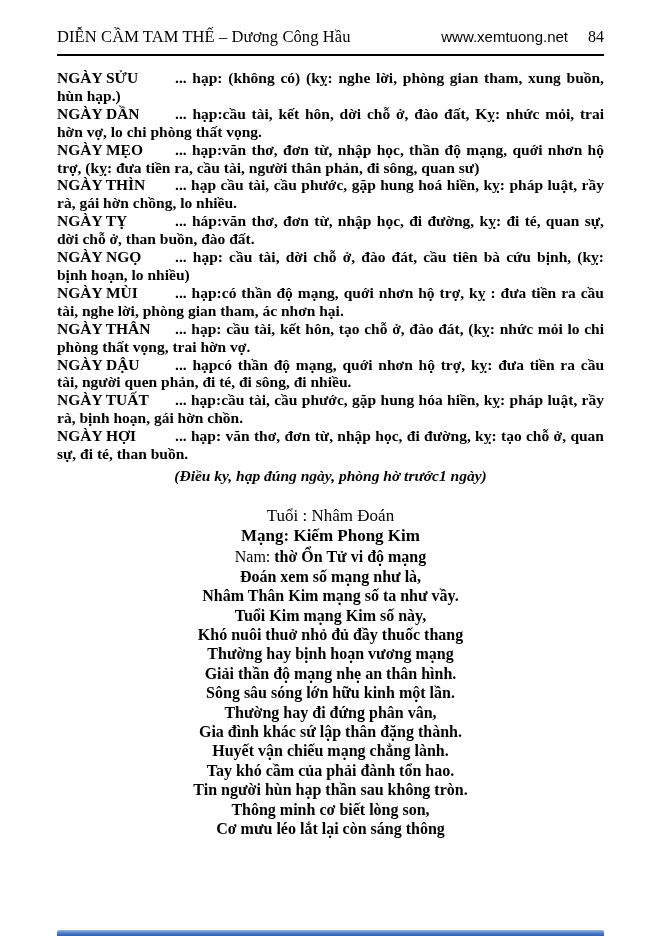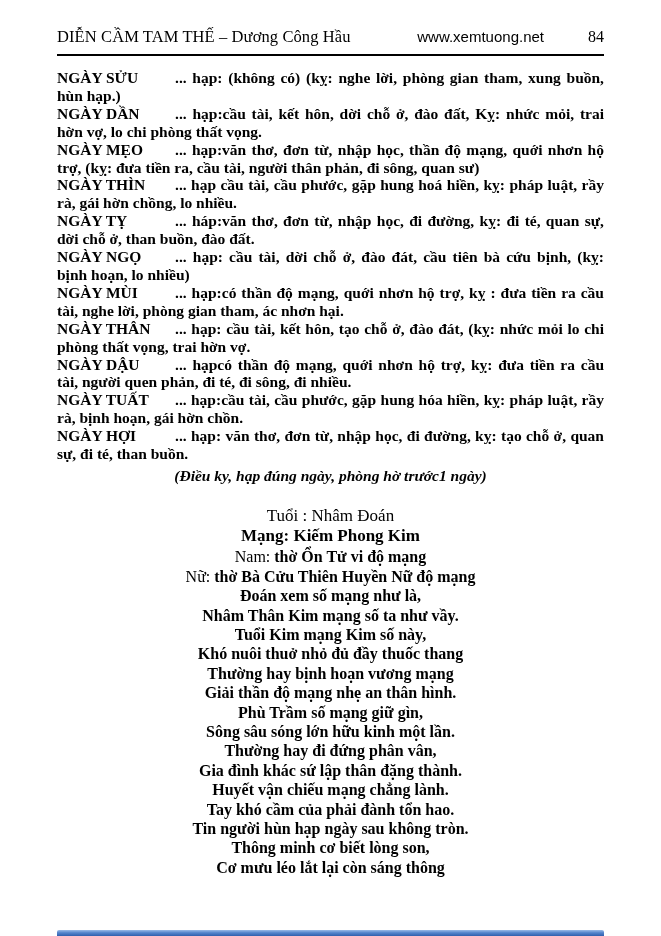--- a/index.html
+++ b/index.html
@@ -4,21 +4,21 @@
 <style>
   html,body{margin:0;padding:0;background:#e8e8e8;}
   .page{
     width:661px;height:936px;position:relative;margin:0 auto;
     background:#ffffff;color:#000;overflow:hidden;
     font-family:"Liberation Serif","DejaVu Serif",serif;
   }
   .inner{padding:27px 57px 0 57px;}
   .header{display:flex;justify-content:space-between;align-items:baseline;}
   .header-title{font-size:16.5px;letter-spacing:0.1px;white-space:nowrap;}
-  .header-right{display:flex;align-items:baseline;gap:44px;justify-content:space-between;}
+  .header-right{display:flex;align-items:baseline;gap:20px;justify-content:space-between;}
   .header-site{font-family:"Liberation Sans","DejaVu Sans",sans-serif;font-size:15px;}
   .header-page{font-size:16px;}
   .rule{border:none;border-top:2px solid #000;margin:7px 0 13px 0;}
   .day-list{margin:0;}
   .day-entry{
     margin:0;font-weight:bold;font-size:15.5px;line-height:17.9px;
     text-align:justify;
   }
   .day-label{display:inline-block;width:118px;text-align:left;}
   .note{
@@ -77,48 +77,46 @@
 
   <p class="day-entry"><span class="day-label">NGÀY HỢI</span><span class="day-text">...  hạp: văn thơ, đơn từ, nhập học, đi đường, kỵ: tạo chỗ ở, quan sự, đi té, than buồn.</span></p>
 </div>
 
     <p class="note">(Điều ky, hạp đúng ngày, phòng hờ trước1 ngày)</p>
 
     <div class="centered">
       <div class="tuoi-line">Tuổi : Nhâm Đoán</div>
       <div class="mang-line">Mạng: Kiếm Phong Kim</div>
       <div class="worship-line"><span class="worship-prefix">Nam:</span><span> thờ Ổn Tử vi độ mạng</span></div>
-      <div class="worship-line"><span class="worship-prefix">Nữ:</span><span> thờ Bà Cửu Thiên Huyền Nữ độ mạng</span></div>
       <div class="poem">
   <div class="poem-line">Đoán xem số mạng như là,</div>
 
   <div class="poem-line">Nhâm Thân Kim mạng số ta như vầy.</div>
 
   <div class="poem-line">Tuổi Kim mạng Kim số này,</div>
 
   <div class="poem-line">Khó nuôi thuở nhỏ đủ đầy thuốc thang</div>
 
   <div class="poem-line">Thường hay bịnh hoạn vương mạng</div>
 
   <div class="poem-line">Giải thần độ mạng nhẹ an thân hình.</div>
 
-  <div class="poem-line">Phù Trầm số mạng giữ gìn,</div>
 
   <div class="poem-line">Sông sâu sóng lớn hữu kinh một lần.</div>
 
   <div class="poem-line">Thường hay đi đứng phân vân,</div>
 
   <div class="poem-line">Gia đình khác sứ lập thân đặng thành.</div>
 
   <div class="poem-line">Huyết vận chiếu mạng chẳng lành.</div>
 
   <div class="poem-line">Tay khó cầm của phải đành tổn hao.</div>
 
 
-  <div class="poem-line">Tin người hùn hạp ngày sau không tròn.</div>
+  <div class="poem-line">Tin người hùn hạp thần sau không tròn.</div>
 
   <div class="poem-line">Thông minh cơ biết lòng son,</div>
 
   <div class="poem-line">Cơ mưu léo lắt lại còn sáng thông</div>
 </div>
     </div>
 
   </div>
 
   <div class="footer-bar"></div>

